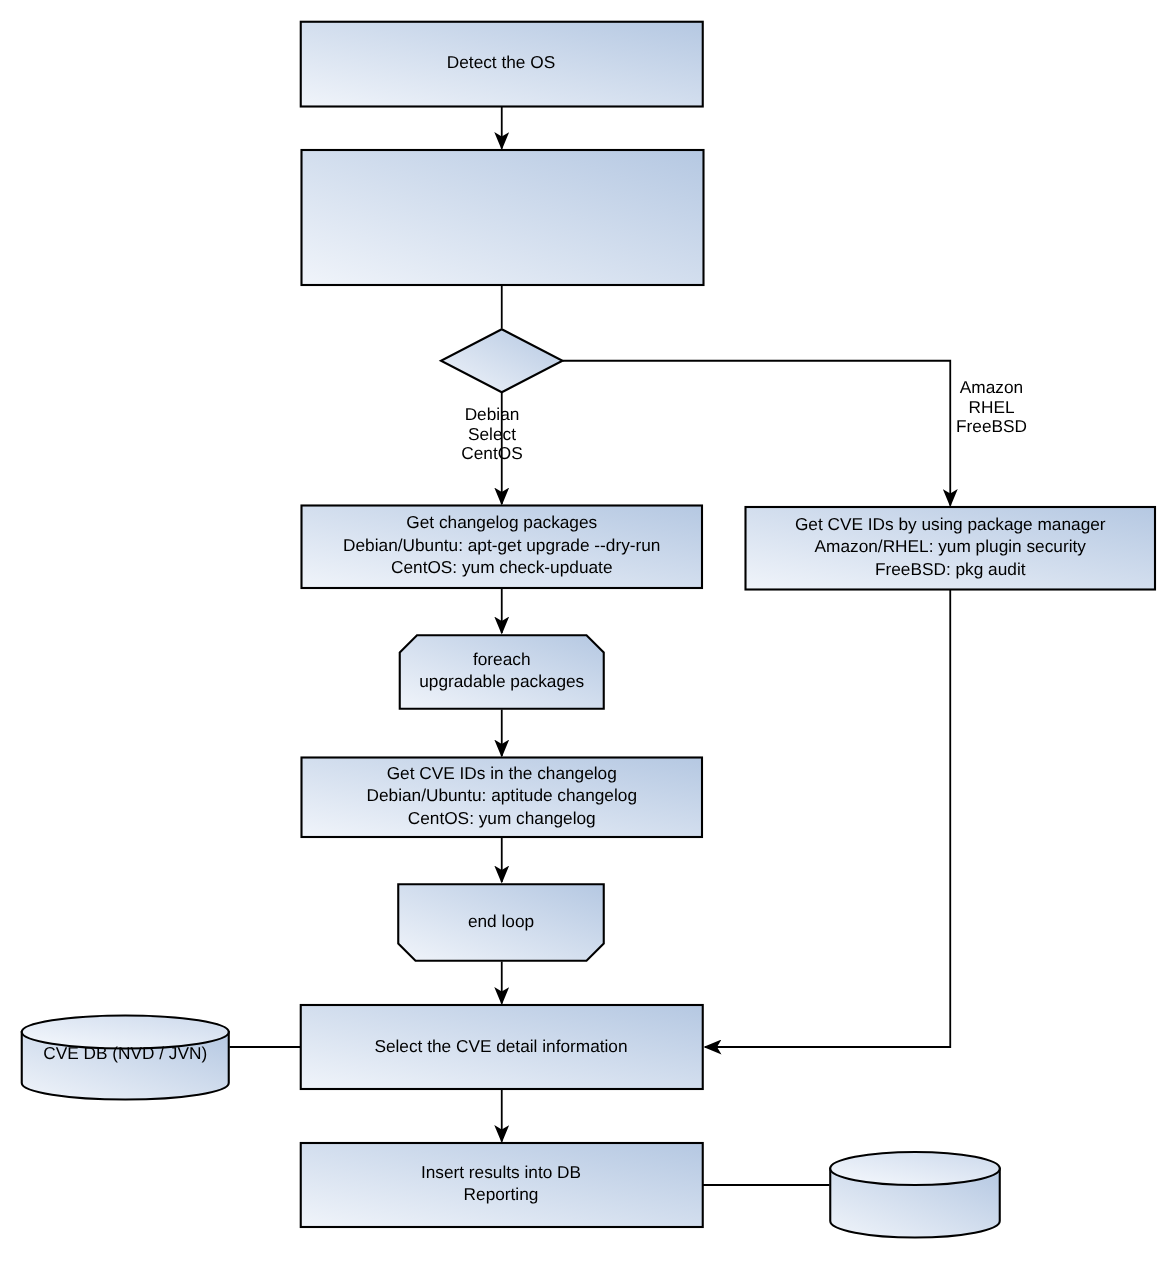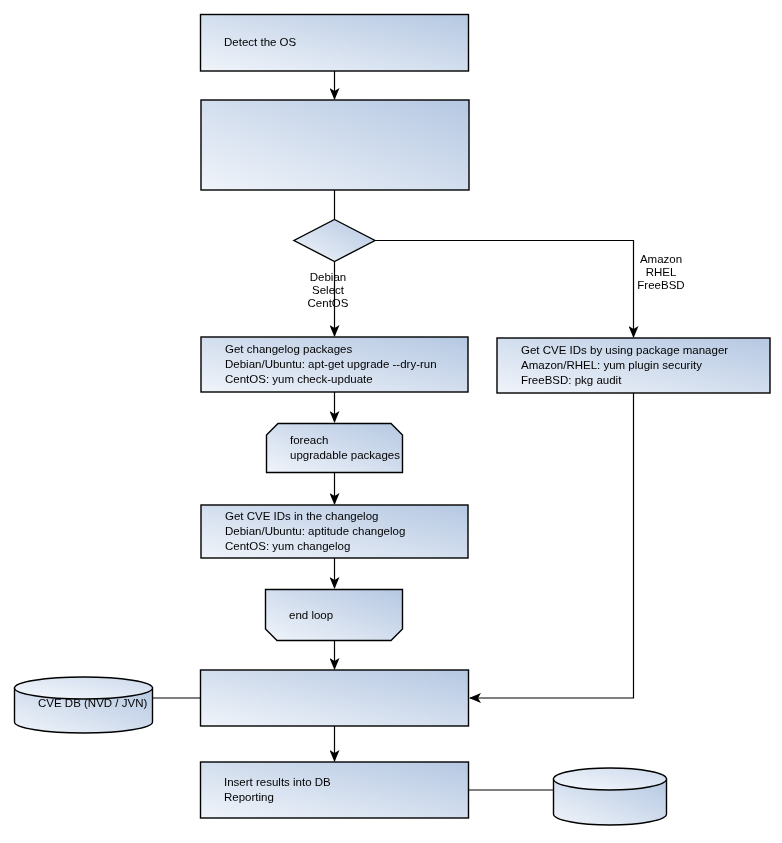--- a/index.html
+++ b/index.html
@@ -1,21 +1,21 @@
 <!DOCTYPE html>
 <html><head>
 <meta charset="utf-8">
 <style>
   html,body{margin:0;padding:0;background:#ffffff;}
   #canvas{position:relative;width:782px;height:843px;background:#ffffff;overflow:hidden;
           font-family:"Liberation Sans",sans-serif;color:#000;}
   #shapes{position:absolute;left:0;top:0;}
   .txt{position:absolute;display:flex;flex-direction:column;justify-content:center;
-       align-items:flex-start;text-align:center;font:11.5px/15px "Liberation Sans",sans-serif;
-       color:#000;pointer-events:none;padding-left:24px;}
+       align-items:center;text-align:center;font:11.5px/15px "Liberation Sans",sans-serif;
+       color:#000;pointer-events:none;}
   .lbl{position:absolute;display:flex;flex-direction:column;justify-content:flex-start;
        text-align:center;font:11.5px/13px "Liberation Sans",sans-serif;
        color:#000;pointer-events:none;}
 </style>
 </head>
 <body>
 
 <div id="canvas">
 
   <svg id="shapes" width="782" height="843" viewBox="0 0 782 843">
@@ -105,20 +105,23 @@
   <div class="txt" style="left:201px;top:505px;width:267px;height:53px">
     <div>Get CVE IDs in the changelog</div>
     <div>Debian/Ubuntu: aptitude changelog</div>
     <div>CentOS: yum changelog</div>
   </div>
 
   <div class="txt" style="left:265px;top:589px;width:138px;height:52px">
     <div>end loop</div>
   </div>
 
+  <div class="txt" style="left:200px;top:670px;width:268px;height:56px">
+    <div>Select the CVE detail information</div>
+  </div>
 
   <div class="txt" style="left:14px;top:686px;width:139px;height:34px">
     <div>CVE DB (NVD / JVN)</div>
   </div>
 
   <div class="txt" style="left:200px;top:762px;width:268px;height:56px">
     <div>Insert results into DB</div>
     <div>Reporting</div>
   </div>
 

